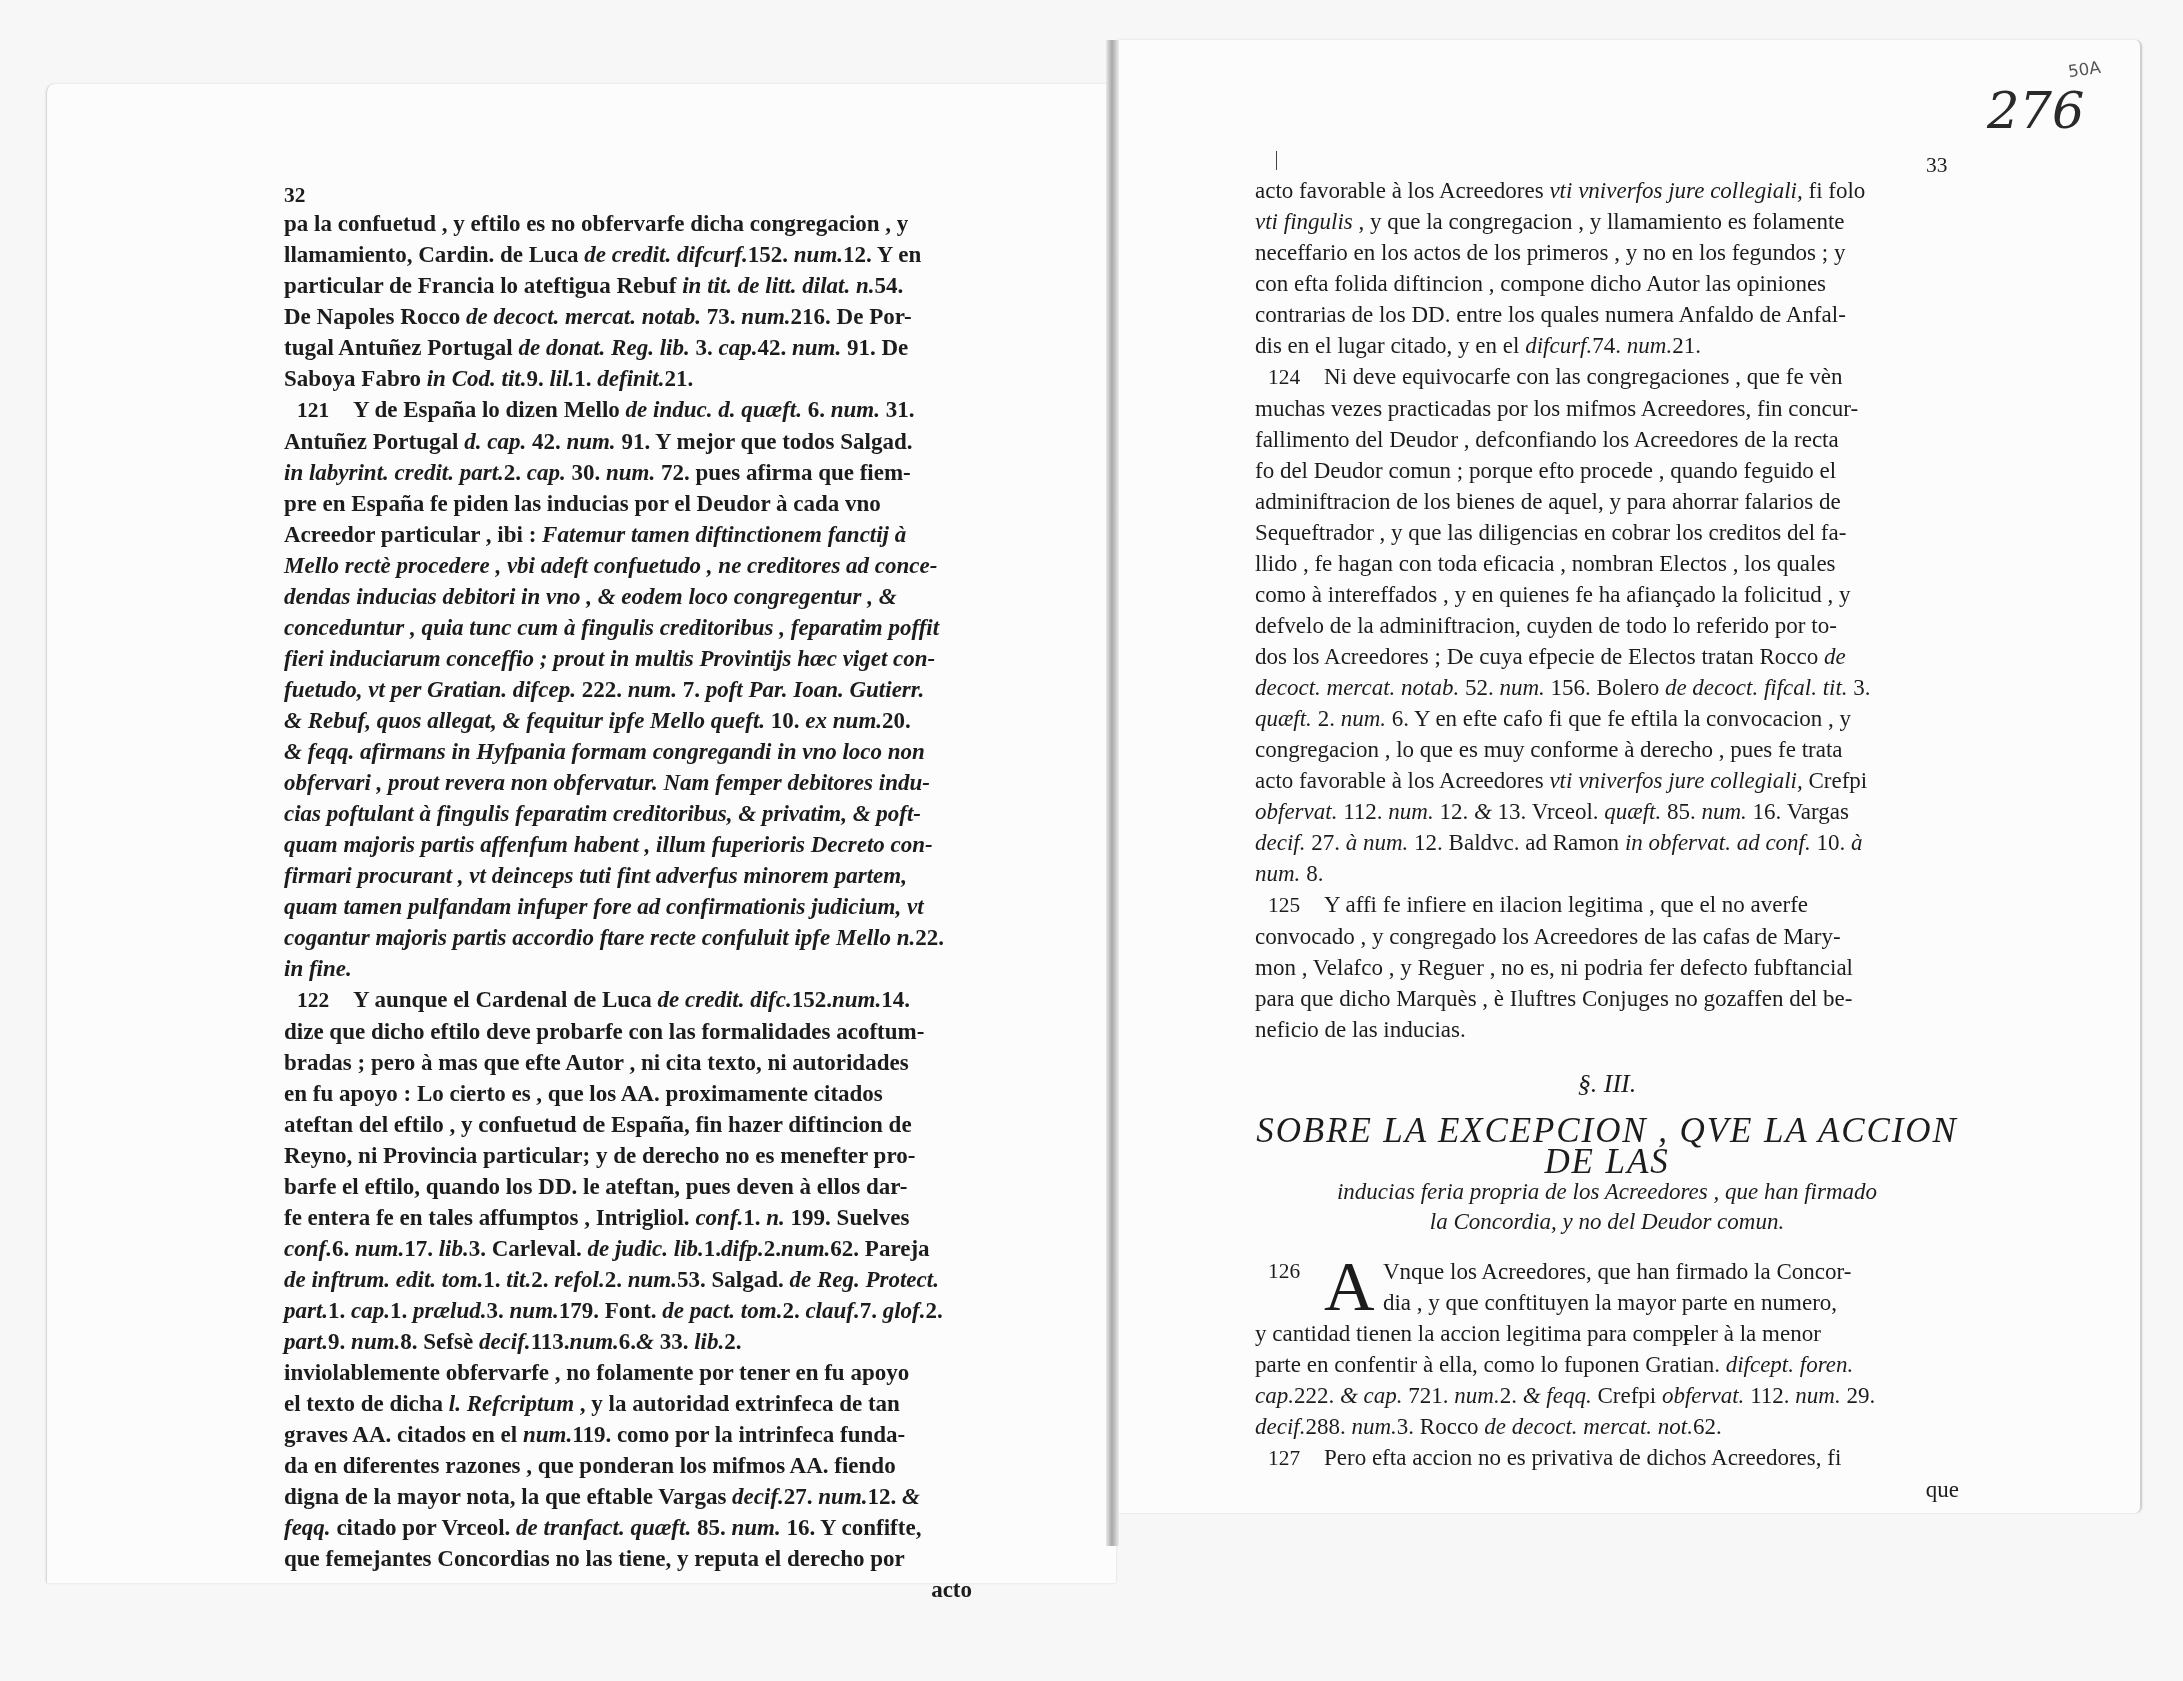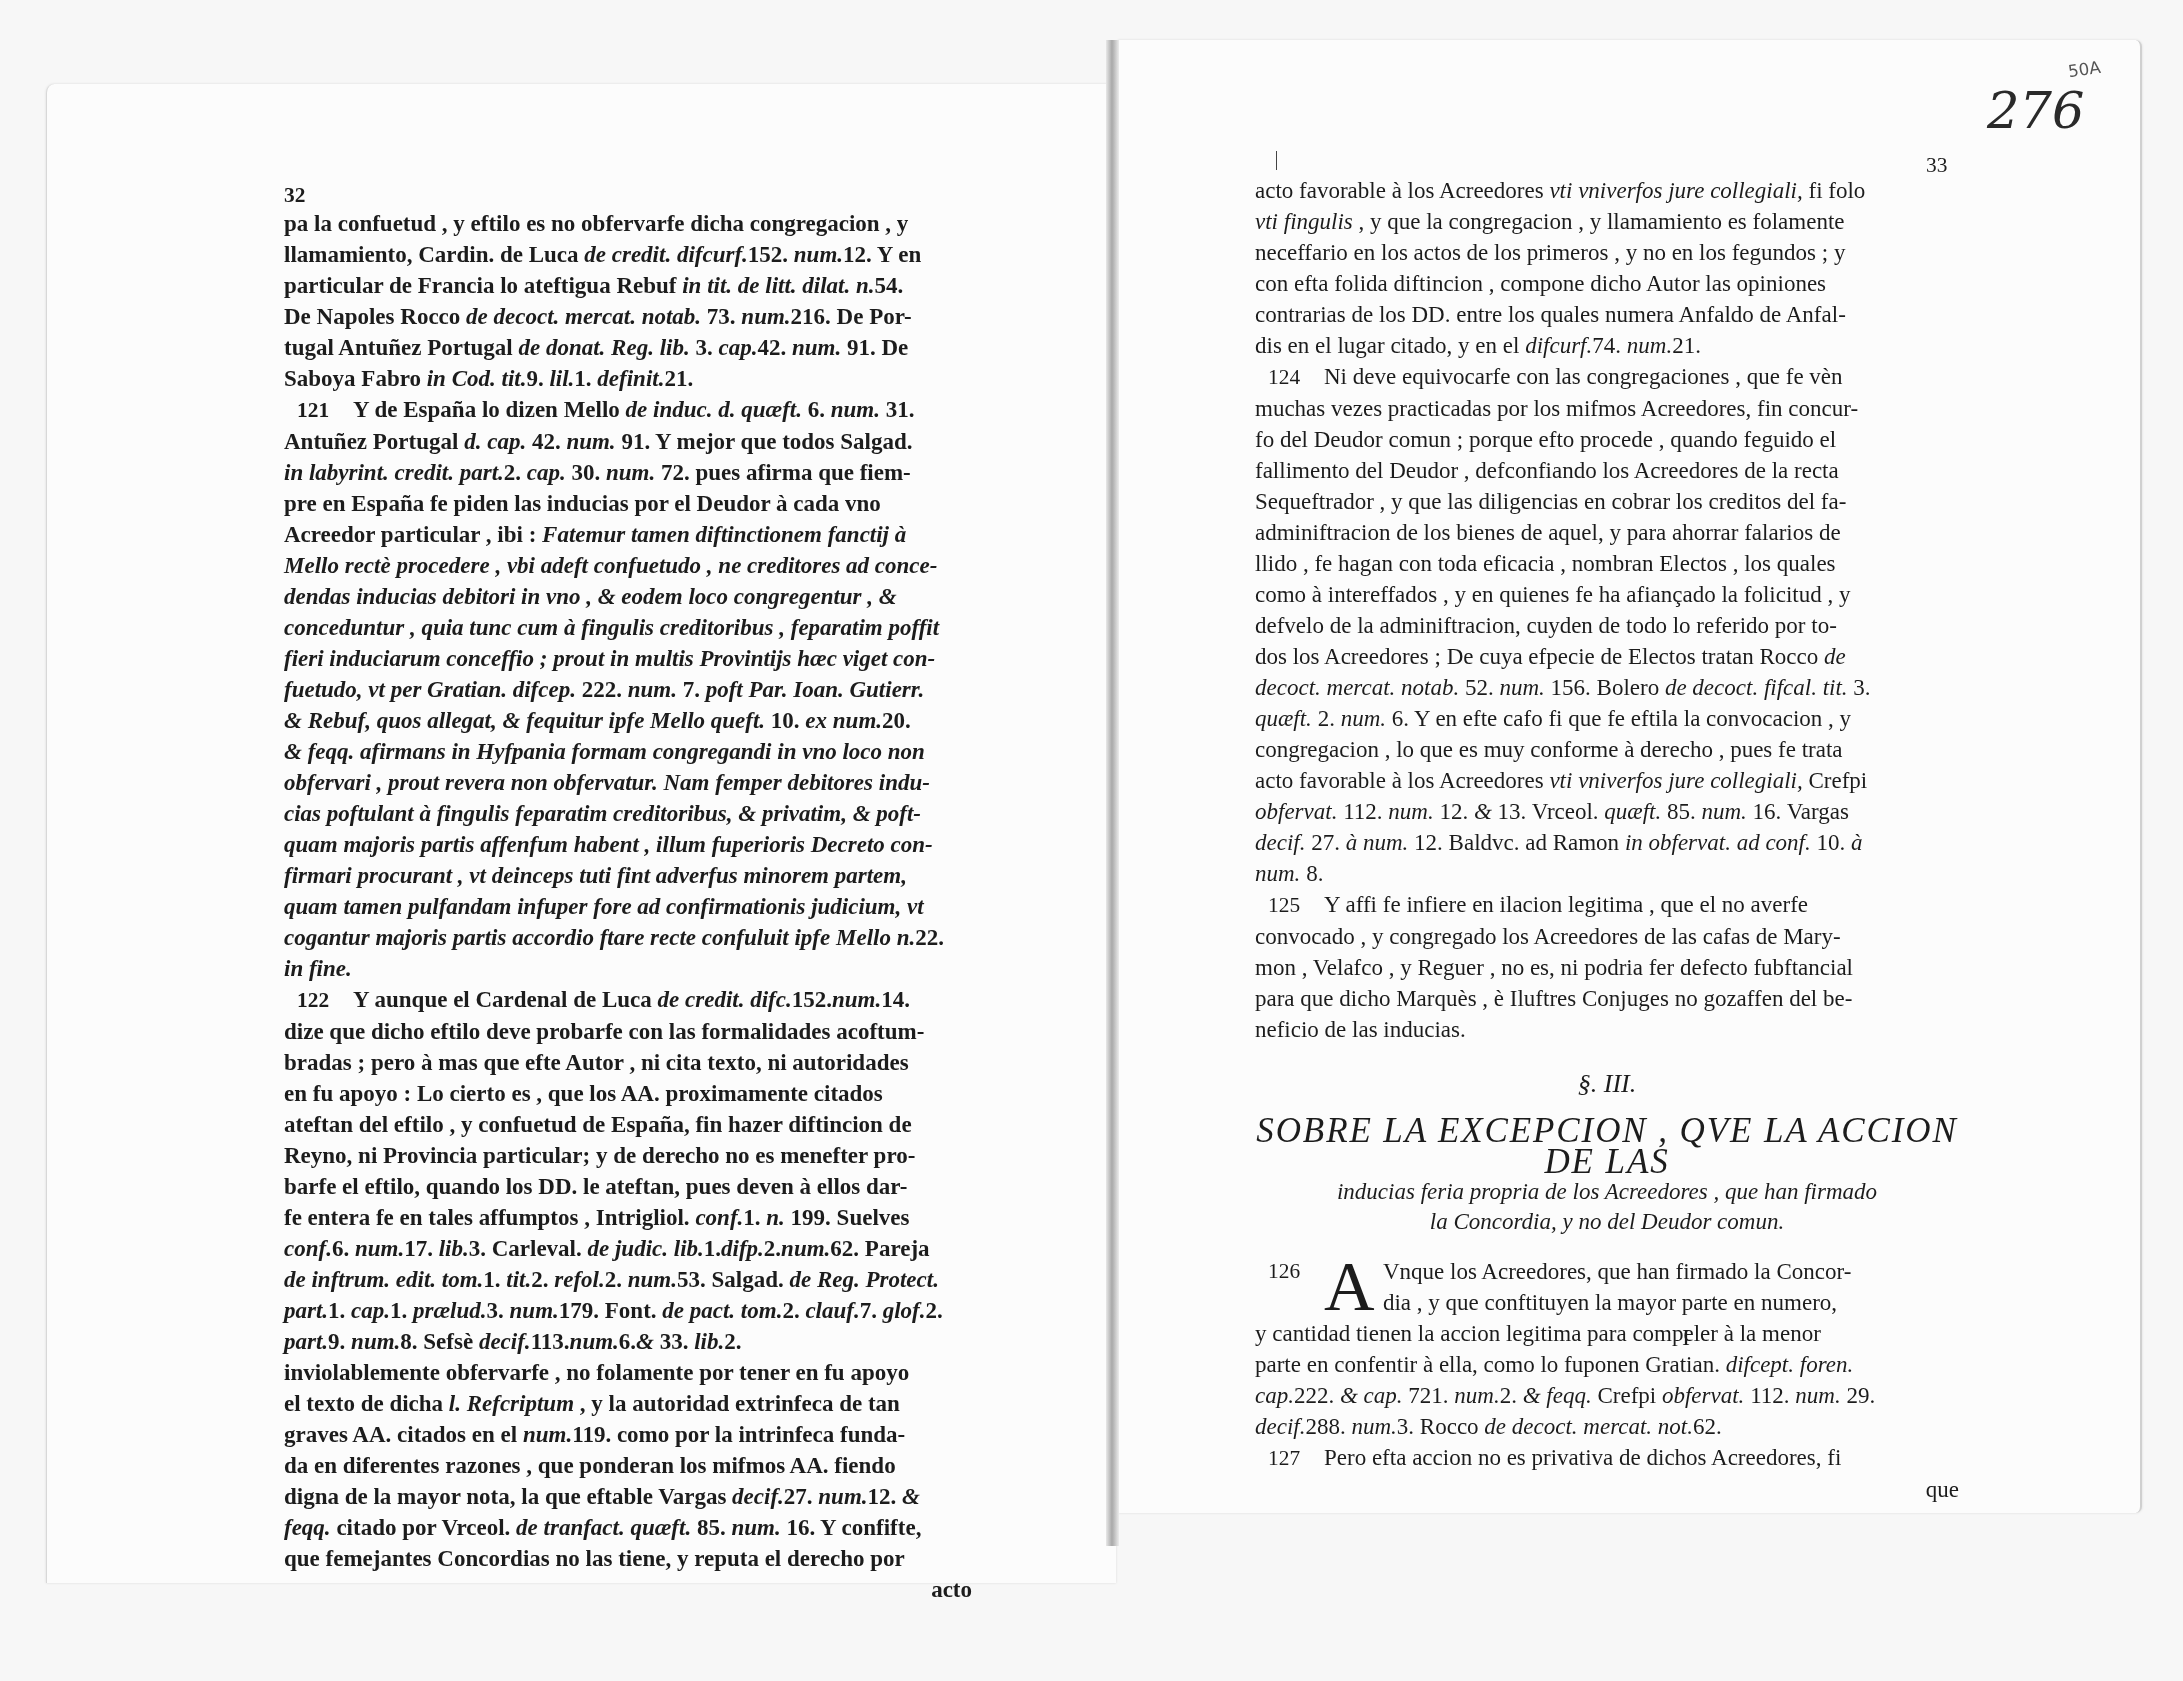--- a/index.html
+++ b/index.html
@@ -212,30 +212,30 @@
       <div class="line">
         <span style="white-space: pre;"><span>dis en el lugar citado, y en el </span><span class="it">difcurf.</span><span>74. </span><span class="it">num.</span><span>21.</span></span>
       </div>
       <div class="line">
         <span style="white-space: pre;"><span class="par-num">124</span><span>Ni deve equivocarfe con las congregaciones , que fe vèn</span></span>
       </div>
       <div class="line">
         <span style="white-space: pre;"><span>muchas vezes practicadas por los mifmos Acreedores, fin concur-</span></span>
       </div>
       <div class="line">
+        <span style="white-space: pre;"><span>fallimento del Deudor , defconfiando los Acreedores de la recta</span></span>
+      </div>
+      <div class="line">
         <span style="white-space: pre;"><span>fo del Deudor comun ; porque efto procede , quando feguido el</span></span>
       </div>
       <div class="line">
-        <span style="white-space: pre;"><span>fallimento del Deudor , defconfiando los Acreedores de la recta</span></span>
+        <span style="white-space: pre;"><span>adminiftracion de los bienes de aquel, y para ahorrar falarios de</span></span>
       </div>
       <div class="line">
         <span style="white-space: pre;"><span>Sequeftrador , y que las diligencias en cobrar los creditos del fa-</span></span>
-      </div>
-      <div class="line">
-        <span style="white-space: pre;"><span>adminiftracion de los bienes de aquel, y para ahorrar falarios de</span></span>
       </div>
       <div class="line">
         <span style="white-space: pre;"><span>llido , fe hagan con toda eficacia , nombran Electos , los quales</span></span>
       </div>
       <div class="line">
         <span style="white-space: pre;"><span>como à intereffados , y en quienes fe ha afiançado la folicitud , y</span></span>
       </div>
       <div class="line">
         <span style="white-space: pre;"><span>defvelo de la adminiftracion, cuyden de todo lo referido por to-</span></span>
       </div>

